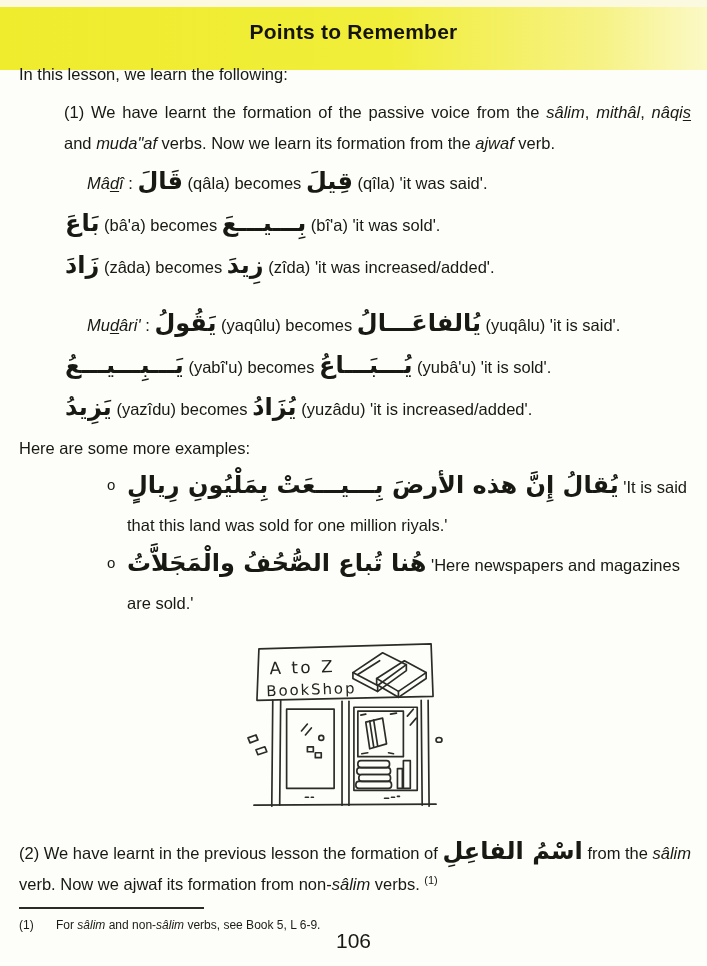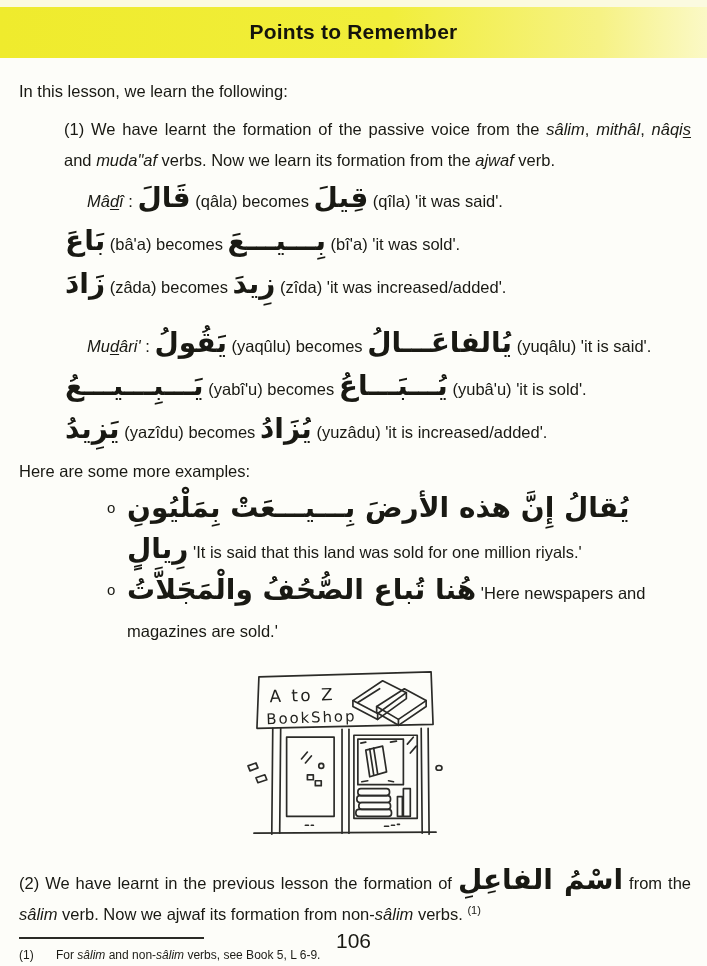--- a/index.html
+++ b/index.html
@@ -3,31 +3,31 @@
 <meta charset="utf-8">
 <style>
   * { margin:0; padding:0; box-sizing:border-box; }
   html,body { width:707px; height:966px; }
   body {
     position:relative; overflow:hidden;
     background:#fdfdf9; color:#191913;
     font-family:"Liberation Sans", sans-serif;
   }
   .band {
-    position:absolute; top:7px; left:0; width:707px; height:51px;
+    position:absolute; top:7px; left:0; width:707px; height:63px;
     background:linear-gradient(90deg,#efeb2d 0%,#f1ee3a 55%,#f6f285 85%,#fbf9c6 100%);
   }
   .band::before{ content:""; position:absolute; top:-7px; left:0; width:707px; height:7px; background:#fbfae0; }
   .band h1 { text-align:center; font-size:21px; font-weight:bold; line-height:50px; letter-spacing:.2px; color:#14140c; }
   .content { position:absolute; top:58px; left:19px; width:672px; font-size:16.5px; }
-  .intro { margin-top:24px; }
+  .intro { margin-top:7px; }
   .para  { margin-top:13px; line-height:31px; text-align:justify;margin-left:45px; }
   .it { font-style:italic; }
   .ul { text-decoration:underline; text-underline-offset:2px; }
-  .ar { font-family:"DejaVu Sans", sans-serif; font-weight:bold; font-size:28px; unicode-bidi:isolate; }
+  .ar { font-family:"DejaVu Sans", sans-serif; font-weight:bold; font-size:24px; unicode-bidi:isolate; }
   .sp { vertical-align:super; font-size:11px; line-height:0; }
   .vblock { margin:2px 0 0 46px; }
   .vblock .vline { line-height:40px; white-space:nowrap; }
   .vblock .vline.first { margin-left:22px; }
   .vblock.mudari { margin-top:16px; }
   .examples-heading { margin-top:10px; }
   .bullets { margin-top:8px; list-style:none; }
   .bullet { position:relative; padding-left:108px; line-height:38px; }
   .bullet .marker { position:absolute; left:88px; top:0; font-size:15px; }
   .figure { margin:13px 0 0 226px; width:200px; height:188px; }

